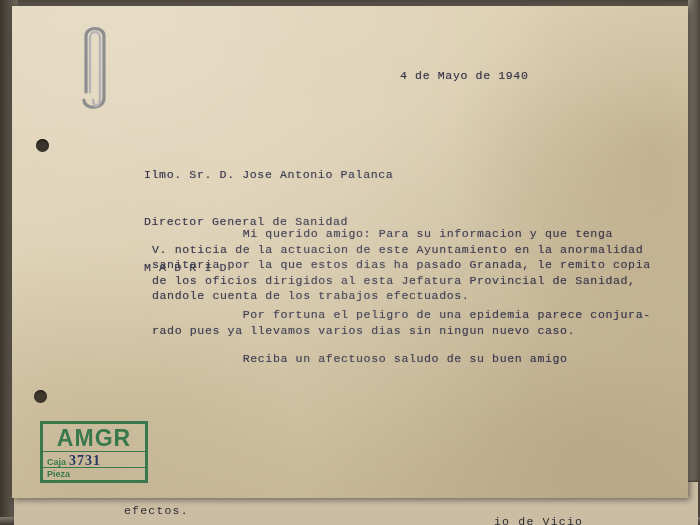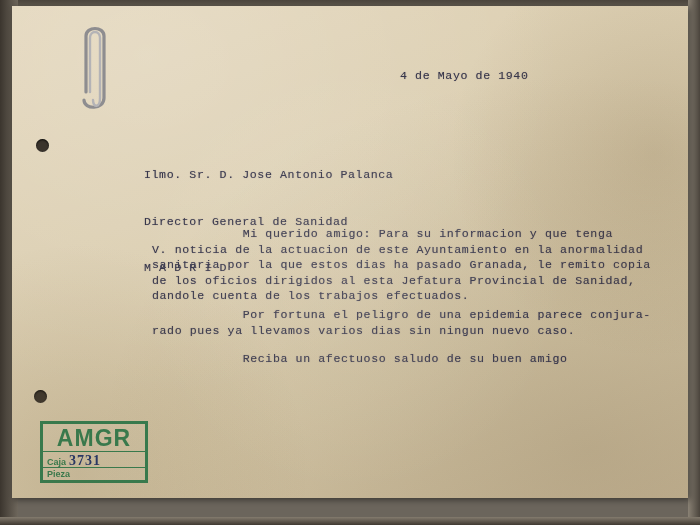--- a/index.html
+++ b/index.html
@@ -174,20 +174,24 @@
 </head>
 <body>
 
 <div class="scan">
 
   <div class="desk-top"></div>
   <div class="desk-left"></div>
   <div class="desk-right"></div>
   <div class="desk-bottom"></div>
 
+  <div class="under-sheet">
+    <span class="under-text" style="left:110px; top:22px;">efectos.</span>
+    <span class="under-text" style="left:480px; top:33px;">io de Vicio</span>
+  </div>
 
   <div class="sheet">
 
     <div class="punch p1"></div>
     <div class="punch p2"></div>
 
     <svg class="clip" viewBox="0 0 36 90">
       <path d="M10 78 C10 88, 30 88, 30 76 L30 14 C30 4, 12 4, 12 14 L12 70" fill="none" stroke="#8e8d90" stroke-width="3.2" stroke-linecap="round"></path>
       <path d="M19 78 C19 86, 26 86, 26 76 L26 16 C26 8, 16 8, 16 16 L16 70" fill="none" stroke="#b4b3b6" stroke-width="2.4" stroke-linecap="round"></path>
     </svg>

